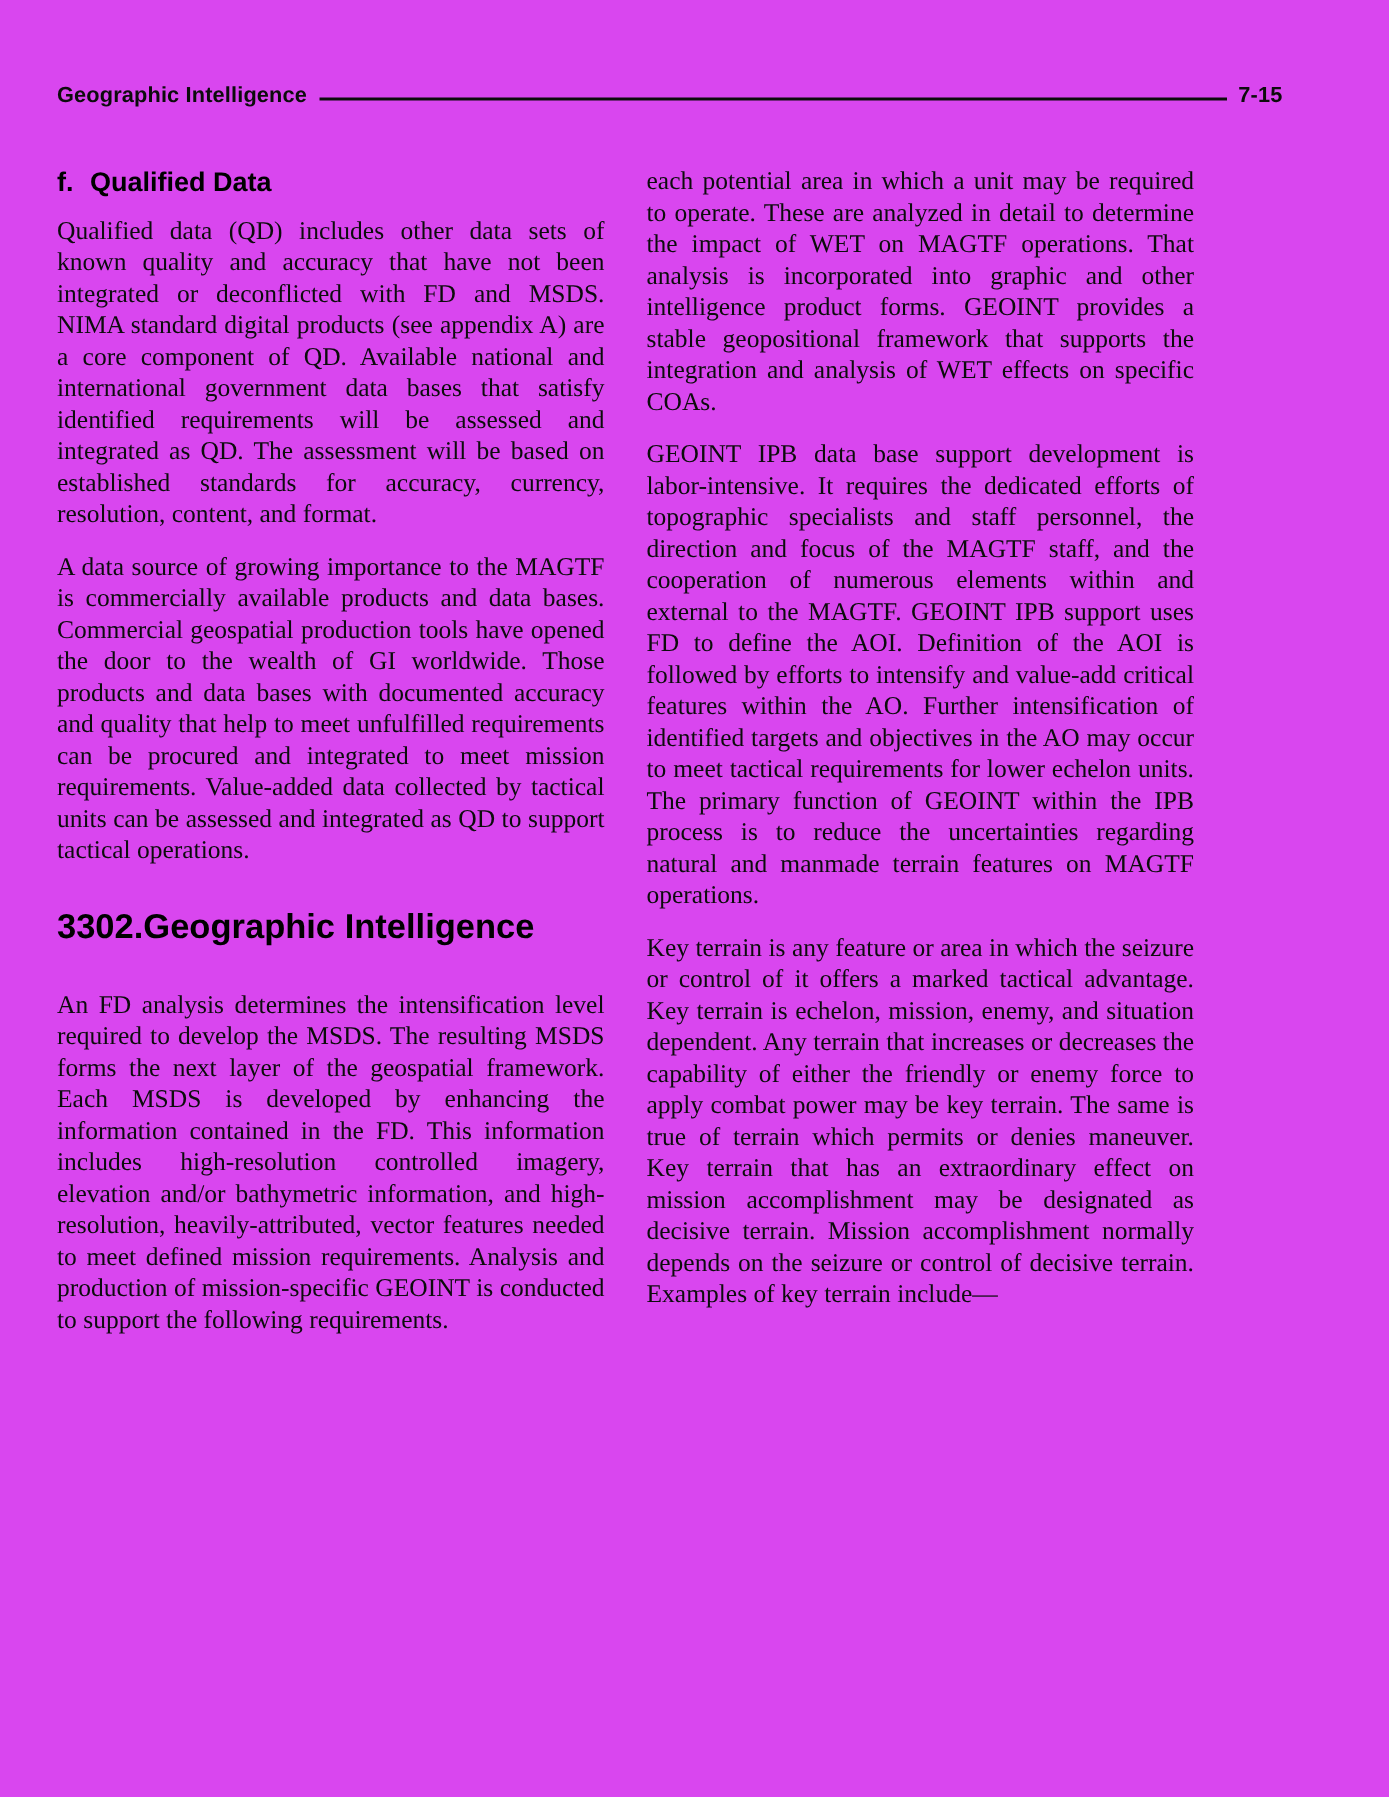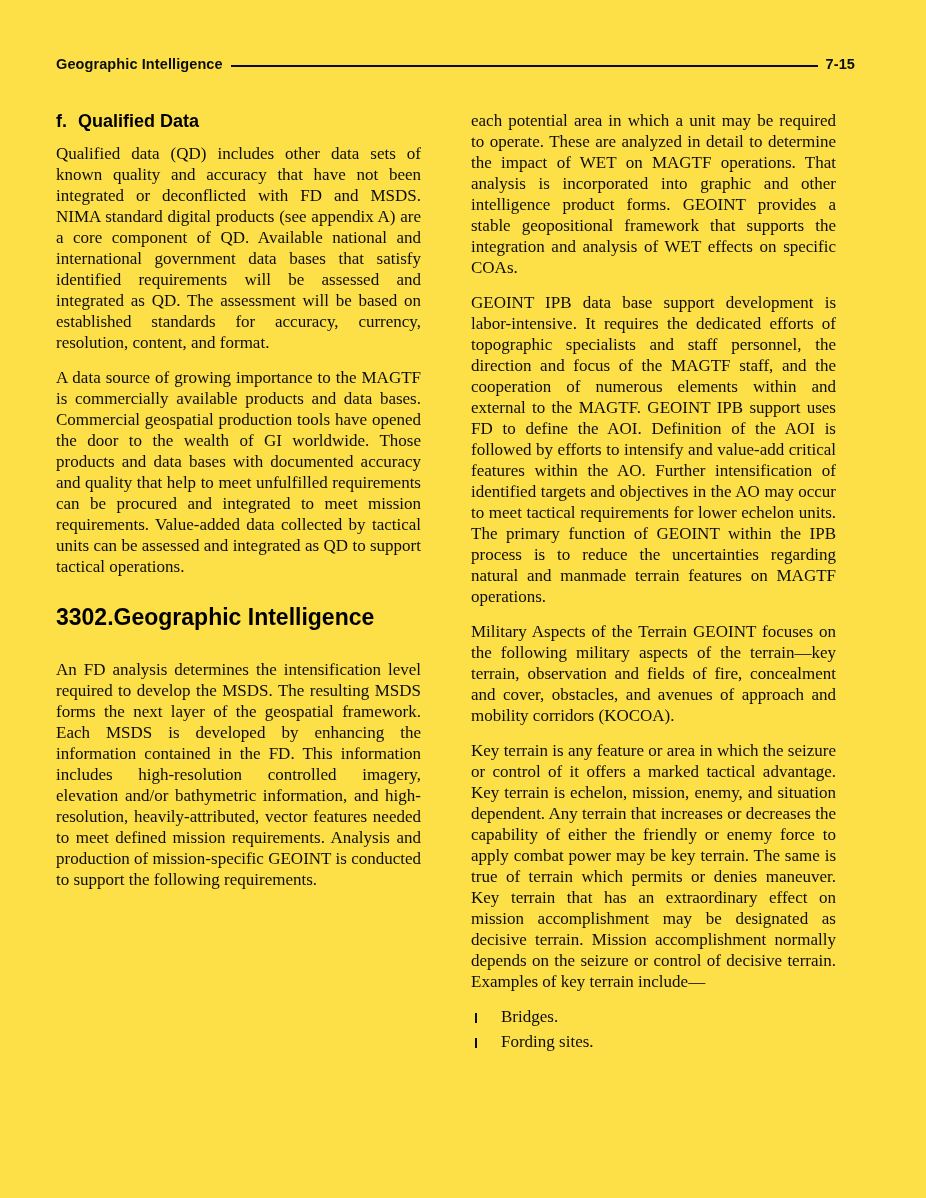--- a/index.html
+++ b/index.html
@@ -3,23 +3,23 @@
 <meta charset="utf-8">
 <style>
   html, body {
     margin: 0;
     padding: 0;
     background: #ffffff;
   }
   .page {
     width: 926px;
     height: 1198px;
-    background: #fde047;
+    background: #d946ef;
     box-sizing: border-box;
-    padding: 56px 71px 0 56px;
+    padding: 56px 71px 0 38px;
     color: #0c0c0c;
     font-family: "Liberation Serif", serif;
     overflow: hidden;
   }
   .header {
     display: flex;
     align-items: center;
     font-family: "Liberation Sans", sans-serif;
     font-weight: bold;
     font-size: 14.5px;
@@ -27,21 +27,21 @@
     white-space: nowrap;
   }
   .header-rule {
     flex: 1;
     height: 2px;
     background: #0c0c0c;
     margin: 3px 8px 0 8px;
   }
   .columns {
     display: flex;
-    gap: 50px;
+    gap: 28px;
     margin-top: 38px;
   }
   .col {
     width: 365px;
     flex: none;
   }
   .para {
     font-size: 17px;
     line-height: 21px;
     text-align: justify;
@@ -107,28 +107,17 @@
       <h2 class="h-sub"><span class="h-label">f.</span><span>Qualified Data</span></h2>
       <p class="para">Qualified data (QD) includes other data sets of known quality and accuracy that have not been integrated or deconflicted with FD and MSDS. NIMA standard digital products (see appendix A) are a core component of QD. Available national and international government data bases that satisfy identified requirements will be assessed and integrated as QD. The assessment will be based on established standards for accuracy, currency, resolution, content, and format.</p>
       <p class="para">A data source of growing importance to the MAGTF is commercially available products and data bases. Commercial geospatial production tools have opened the door to the wealth of GI worldwide. Those products and data bases with documented accuracy and quality that help to meet unfulfilled requirements can be procured and integrated to meet mission requirements. Value-added data collected by tactical units can be assessed and integrated as QD to support tactical operations.</p>
       <h1 class="h-section"><span class="h-label">3302.</span><span>Geographic Intelligence</span></h1>
       <p class="para">An FD analysis determines the intensification level required to develop the MSDS. The resulting MSDS forms the next layer of the geospatial framework. Each MSDS is developed by enhancing the information contained in the FD. This information includes high-resolution controlled imagery, elevation and/or bathymetric information, and high-resolution, heavily-attributed, vector features needed to meet defined mission requirements. Analysis and production of mission-specific GEOINT is conducted to support the following requirements.</p>
     </div>
 
     <div class="col">
       <p class="para">each potential area in which a unit may be required to operate. These are analyzed in detail to determine the impact of WET on MAGTF operations. That analysis is incorporated into graphic and other intelligence product forms. GEOINT provides a stable geopositional framework that supports the integration and analysis of WET effects on specific COAs.</p>
       <p class="para">GEOINT IPB data base support development is labor-intensive. It requires the dedicated efforts of topographic specialists and staff personnel, the direction and focus of the MAGTF staff, and the cooperation of numerous elements within and external to the MAGTF. GEOINT IPB support uses FD to define the AOI. Definition of the AOI is followed by efforts to intensify and value-add critical features within the AO. Further intensification of identified targets and objectives in the AO may occur to meet tactical requirements for lower echelon units. The primary function of GEOINT within the IPB process is to reduce the uncertainties regarding natural and manmade terrain features on MAGTF operations.</p>
-      <p class="para">Military Aspects of the Terrain GEOINT focuses on the following military aspects of the terrain—key terrain, observation and fields of fire, concealment and cover, obstacles, and avenues of approach and mobility corridors (KOCOA).</p>
       <p class="para">Key terrain is any feature or area in which the seizure or control of it offers a marked tactical advantage. Key terrain is echelon, mission, enemy, and situation dependent. Any terrain that increases or decreases the capability of either the friendly or enemy force to apply combat power may be key terrain. The same is true of terrain which permits or denies maneuver. Key terrain that has an extraordinary effect on mission accomplishment may be designated as decisive terrain. Mission accomplishment normally depends on the seizure or control of decisive terrain. Examples of key terrain include—</p>
-      <div class="bullets">
-        <div class="bullet-item">
-          <span class="bullet-glyph"></span>
-          <span class="bullet-text">Bridges.</span>
-        </div>
-        <div class="bullet-item">
-          <span class="bullet-glyph"></span>
-          <span class="bullet-text">Fording sites.</span>
-        </div>
-      </div>
     </div>
 
   </div>
 </div>
 
 </body></html>

